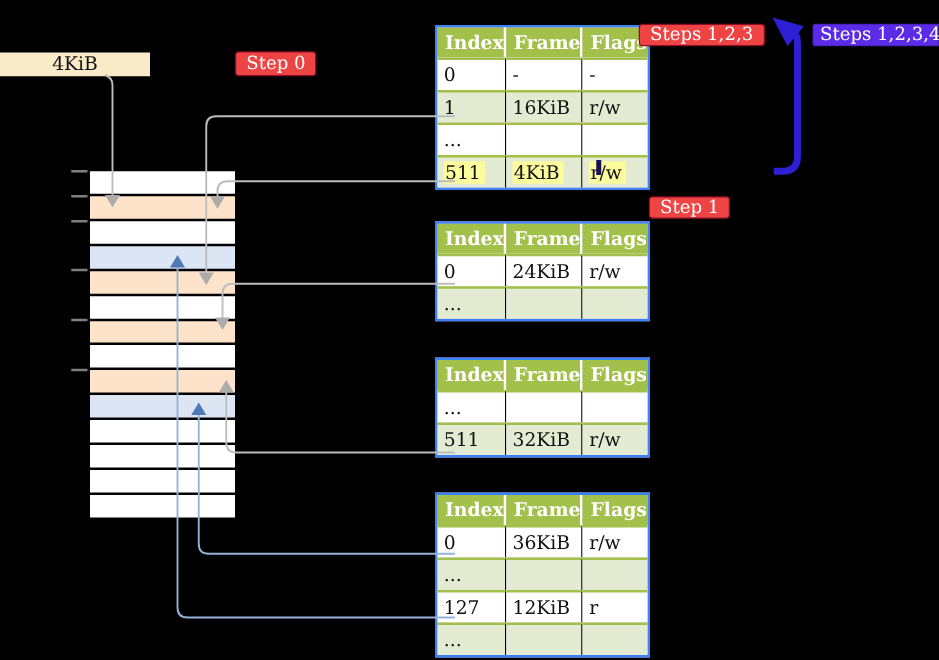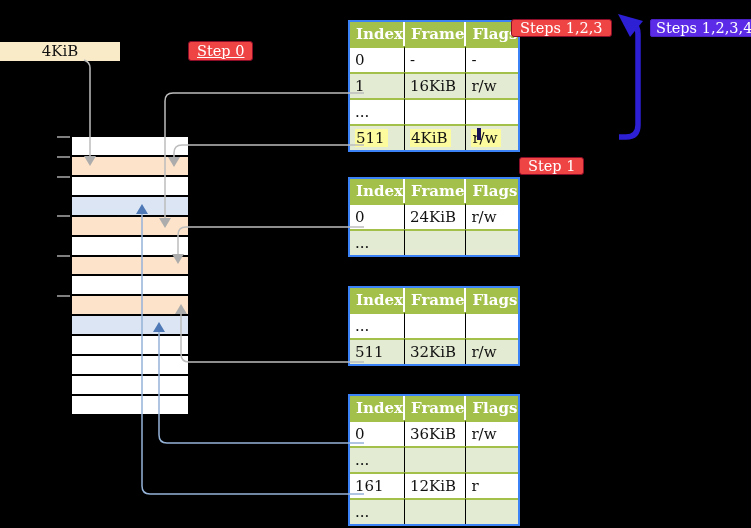--- a/index.html
+++ b/index.html
@@ -7,21 +7,21 @@
        font-family:"DejaVu Serif","Liberation Serif",serif;}
   .abs{position:absolute;}
 
   
   .cream-label{left:0;top:42px;width:120px;height:19px;line-height:19px;
     background:#FAEBC8;color:#111;text-align:center;font-size:15px;z-index:2;}
   .badge{color:#fff;font-size:14.5px;height:18px;line-height:18px;padding:0 8px;
     border-radius:3px;z-index:2;white-space:nowrap;}
   .badge-red{background:#ef4444;border:1px solid #8A0C26;}
   .badge-violet{background:#5B2BE8;border:1px solid #4A21C4;border-radius:2px;}
-  .b-step0{left:188px;top:41px;text-decoration:underline;}
+  .b-step0{left:188px;top:41px;}
   .b-steps123{left:511px;top:19px;height:16px;line-height:16px;}
   .b-steps1234{left:650px;top:19px;height:16px;line-height:16px;padding:0 5px;}
   .b-step4{left:519px;top:157px;height:16px;line-height:16px;}
 
   
   .mem{left:70px;top:135px;width:120px;height:281px;background:#000;
     display:flex;flex-direction:column;padding:2px;gap:2px;box-sizing:border-box;z-index:1;}
   .mem>div{flex:1;}
   .f-white{background:#ffffff;}
   .f-orange{background:#FDE3C9;}
@@ -187,21 +187,21 @@
       <td>0</td>
       <td>36KiB</td>
       <td>r/w</td>
     </tr>
     <tr class="g">
       <td>...</td>
       <td></td>
       <td></td>
     </tr>
     <tr>
-      <td>161</td>
+      <td>127</td>
       <td>12KiB</td>
       <td>r</td>
     </tr>
     <tr class="g">
       <td>...</td>
       <td></td>
       <td></td>
     </tr>
   </tbody>
 </table>

